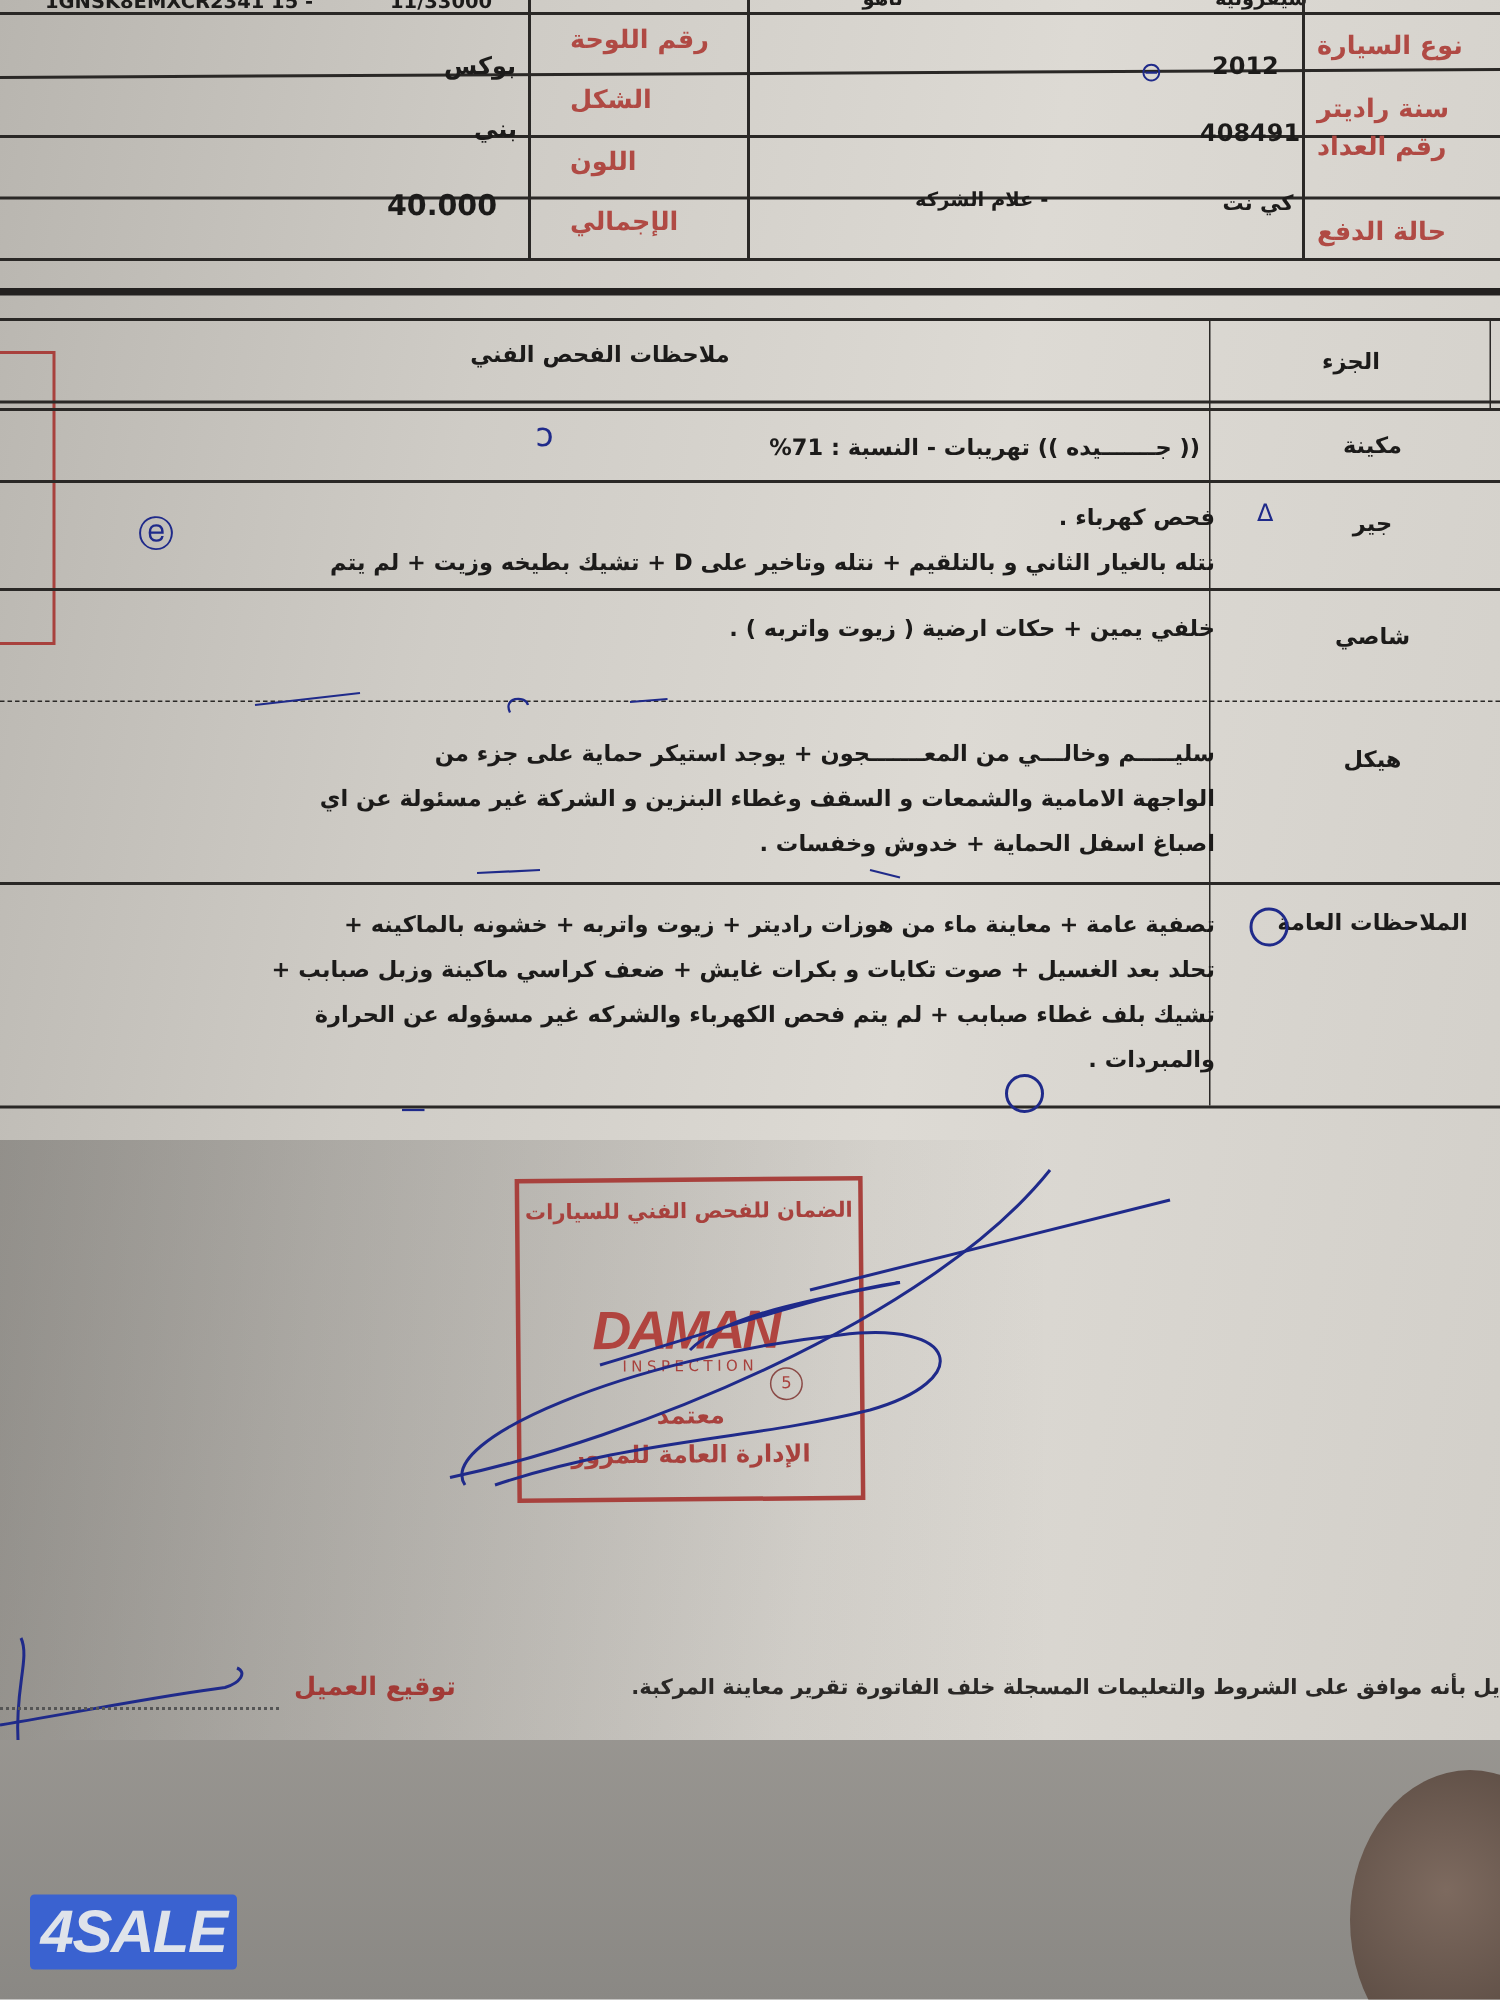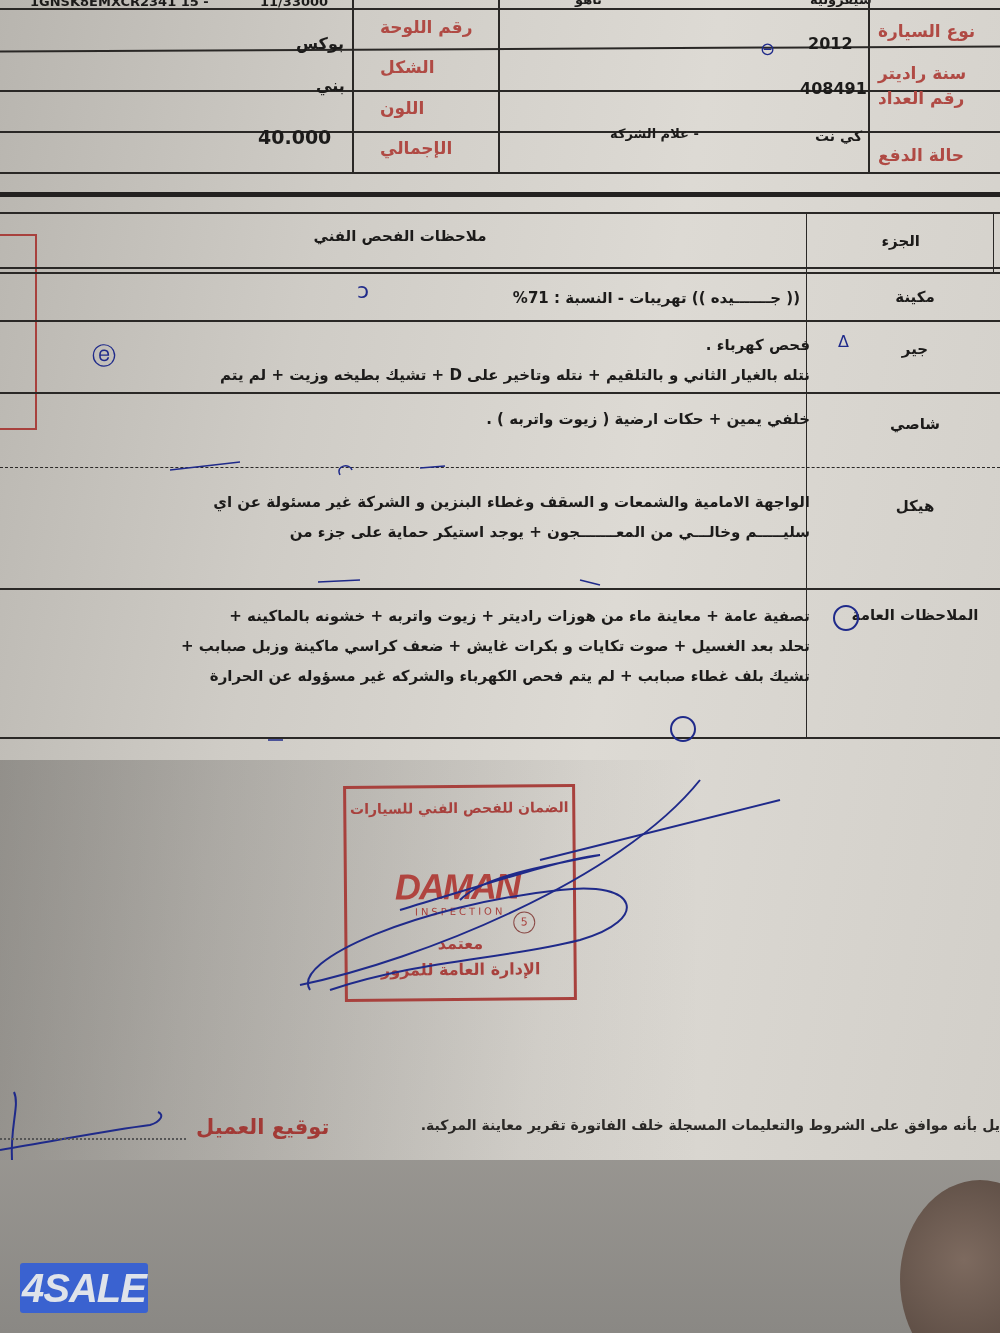--- a/index.html
+++ b/index.html
@@ -64,26 +64,26 @@
   .stamp .s-mid { position: absolute; top: 146px; left: 0; width: 100%; font-size: 16px; font-weight: bold; direction: rtl; }
   .stamp .s-bot { position: absolute; top: 172px; left: 0; width: 100%; font-size: 16px; font-weight: bold; direction: rtl; }
 
   .sig-svg { position: absolute; left: 0; top: 0; width: 1000px; height: 1333px; pointer-events: none; }
 
   .footer-text {
     position: absolute; top: 1117px; right: 0; direction: rtl; font-size: 14px; font-weight: bold; color: #2a2826;
     width: 660px; text-align: right;
   }
   .footer-sig-label {
-    position: absolute; top: 1115px; left: 196px; font-size: 21px; font-weight: bold; color: #a23a36; direction: rtl;
+    position: absolute; top: 1115px; left: 196px; font-size: 17px; font-weight: bold; color: #a23a36; direction: rtl;
   }
   .dotted { position: absolute; top: 1138px; left: 0; width: 186px; border-bottom: 2px dotted #555; }
 
   .watermark {
-    position: absolute; left: 20px; top: 1263px; width: 128px; height: 50px;
+    position: absolute; left: 20px; top: 1263px; width: 138px; height: 50px;
     background: #3a62d0; border-radius: 3px; color: #dfe3ea; font-family: "Liberation Sans", sans-serif;
     font-size: 40px; font-weight: bold; font-style: italic; text-align: center; line-height: 50px; letter-spacing: -1px;
   }
   .finger {
     position: absolute; left: 900px; top: 1180px; width: 160px; height: 200px; border-radius: 50%;
     background: radial-gradient(circle at 40% 40%, #7d6a5f 0%, #5f4f46 60%, rgba(80,70,62,0) 100%);
   }
   .left-stamp-edge {
     position: absolute; left: -10px; top: 234px; width: 43px; height: 192px; border: 2px solid #a8413d;
     color: #a8413d; font-size: 16px; font-weight: bold;
@@ -164,30 +164,32 @@
 </div>
 <div class="pen" style="left:92px;top:340px;font-size:24px;">ⓔ</div>
 
 <div class="part-label" style="top:415px;">شاصي</div>
 <div class="note" style="top:404px;">
   <div>خلفي يمين + حكات ارضية ( زيوت واتربه ) .</div>
 </div>
 
 <div class="part-label" style="top:497px;">هيكل</div>
 <div class="note" style="top:487px;">
+  <div>سليـــــم وخالـــي من المعـــــــجون + يوجد استيكر حماية على جزء من</div>
   <div>الواجهة الامامية والشمعات و السقف وغطاء البنزين و الشركة غير مسئولة عن اي</div>
-  <div>سليـــــم وخالـــي من المعـــــــجون + يوجد استيكر حماية على جزء من</div>
+  <div>اصباغ اسفل الحماية       + خدوش وخفسات .</div>
 </div>
 
 <div class="part-label" style="top:606px;">الملاحظات العامة</div>
 <div class="circle-mark" style="left:833px;top:605px;"></div>
 <div class="note" style="top:601px;">
   <div>تصفية عامة + معاينة ماء من هوزات راديتر + زيوت واتربه + خشونه بالماكينه +</div>
   <div>تحلد بعد الغسيل + صوت تكايات و بكرات غايش + ضعف كراسي ماكينة وزبل صبابب +</div>
   <div>تشيك بلف غطاء صبابب + لم يتم فحص الكهرباء والشركه غير مسؤوله عن الحرارة</div>
+  <div>والمبردات .</div>
 </div>
 <div class="circle-mark" style="left:670px;top:716px;"></div>
 
 <div class="stamp">
   <div class="s-top">الضمان للفحص الفني للسيارات</div>
   <div class="s-logo">DAMAN</div>
   <div class="s-insp">INSPECTION</div>
   <div class="s-num">5</div>
   <div class="s-mid">معتمد</div>
   <div class="s-bot">الإدارة العامة للمرور</div>

